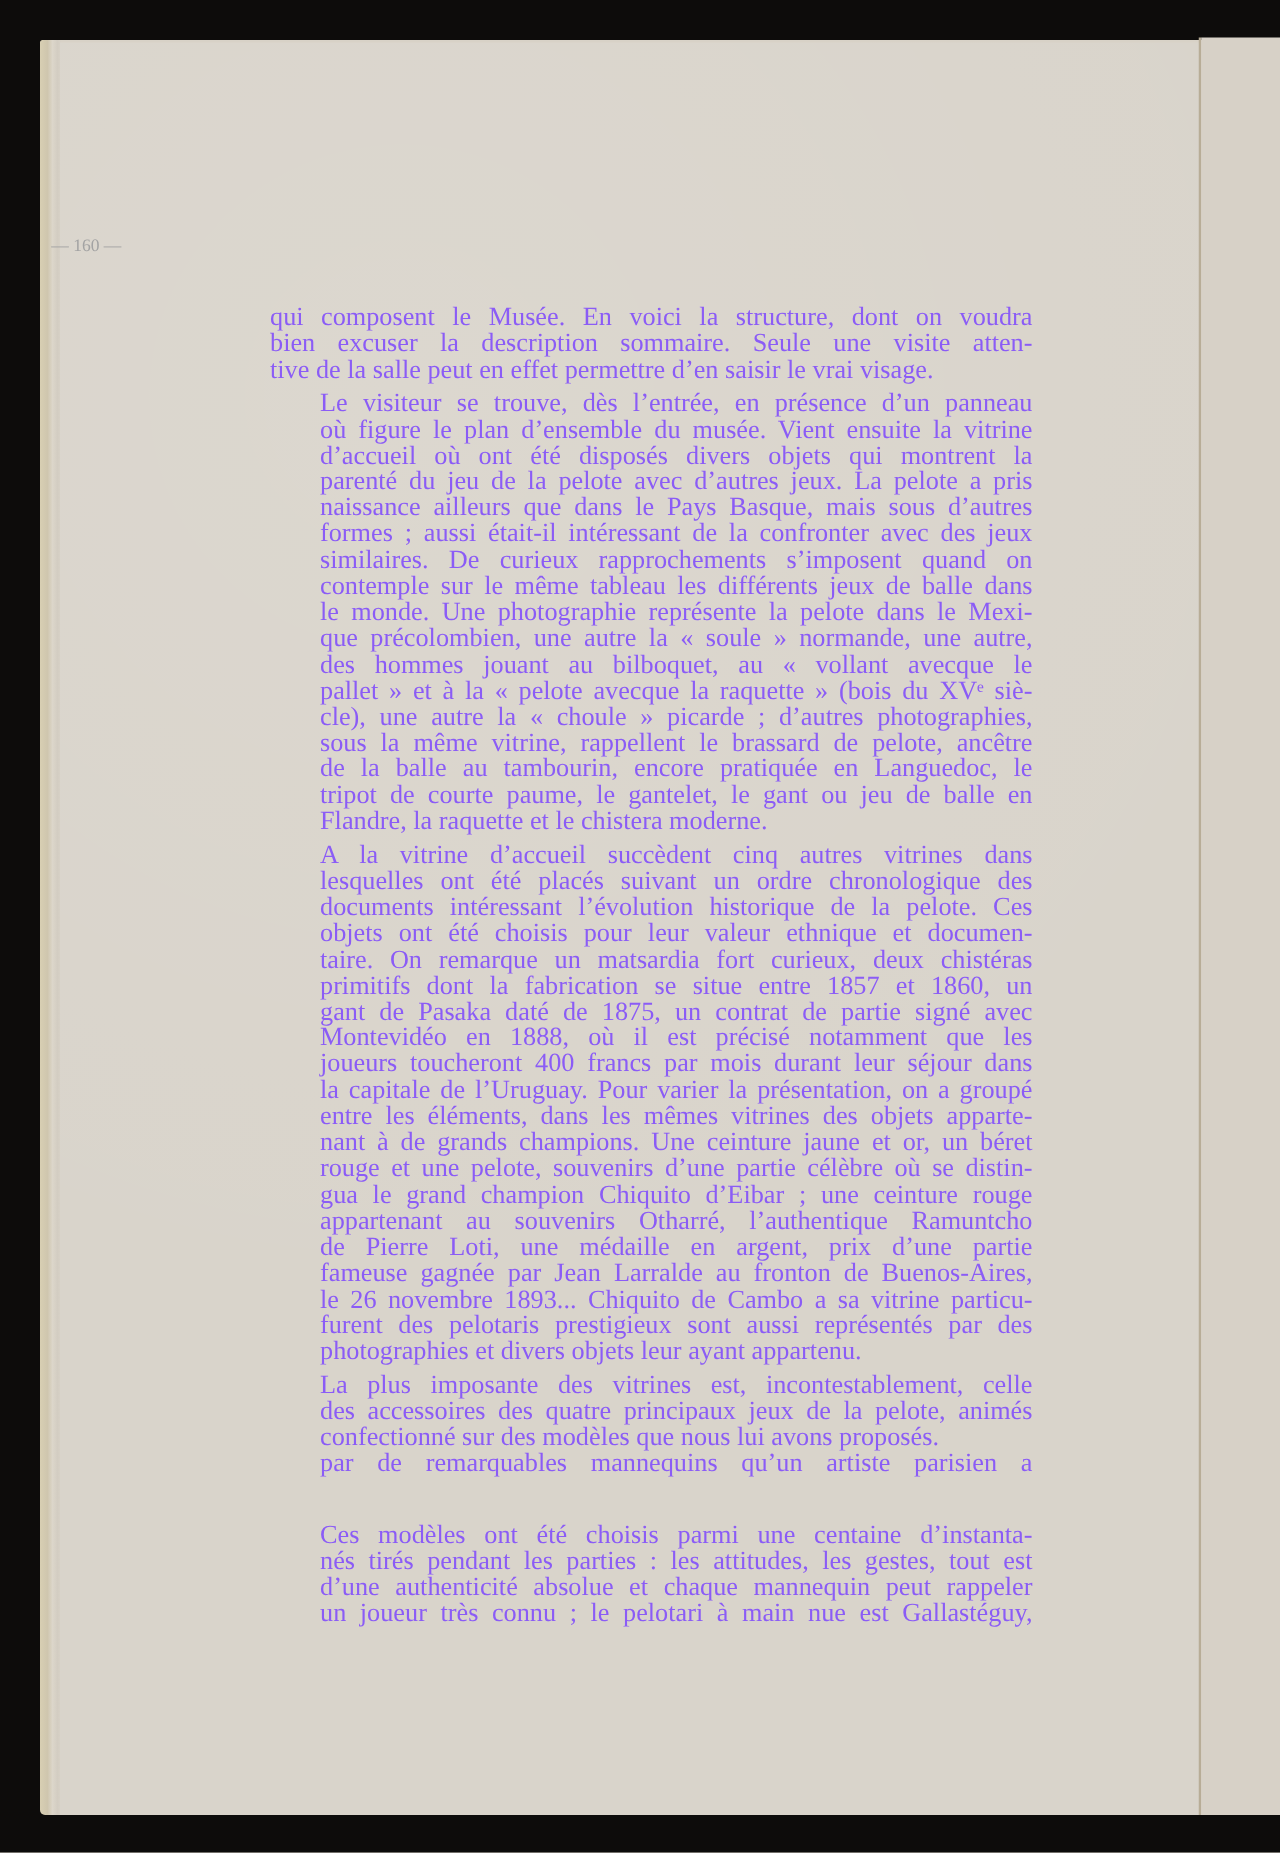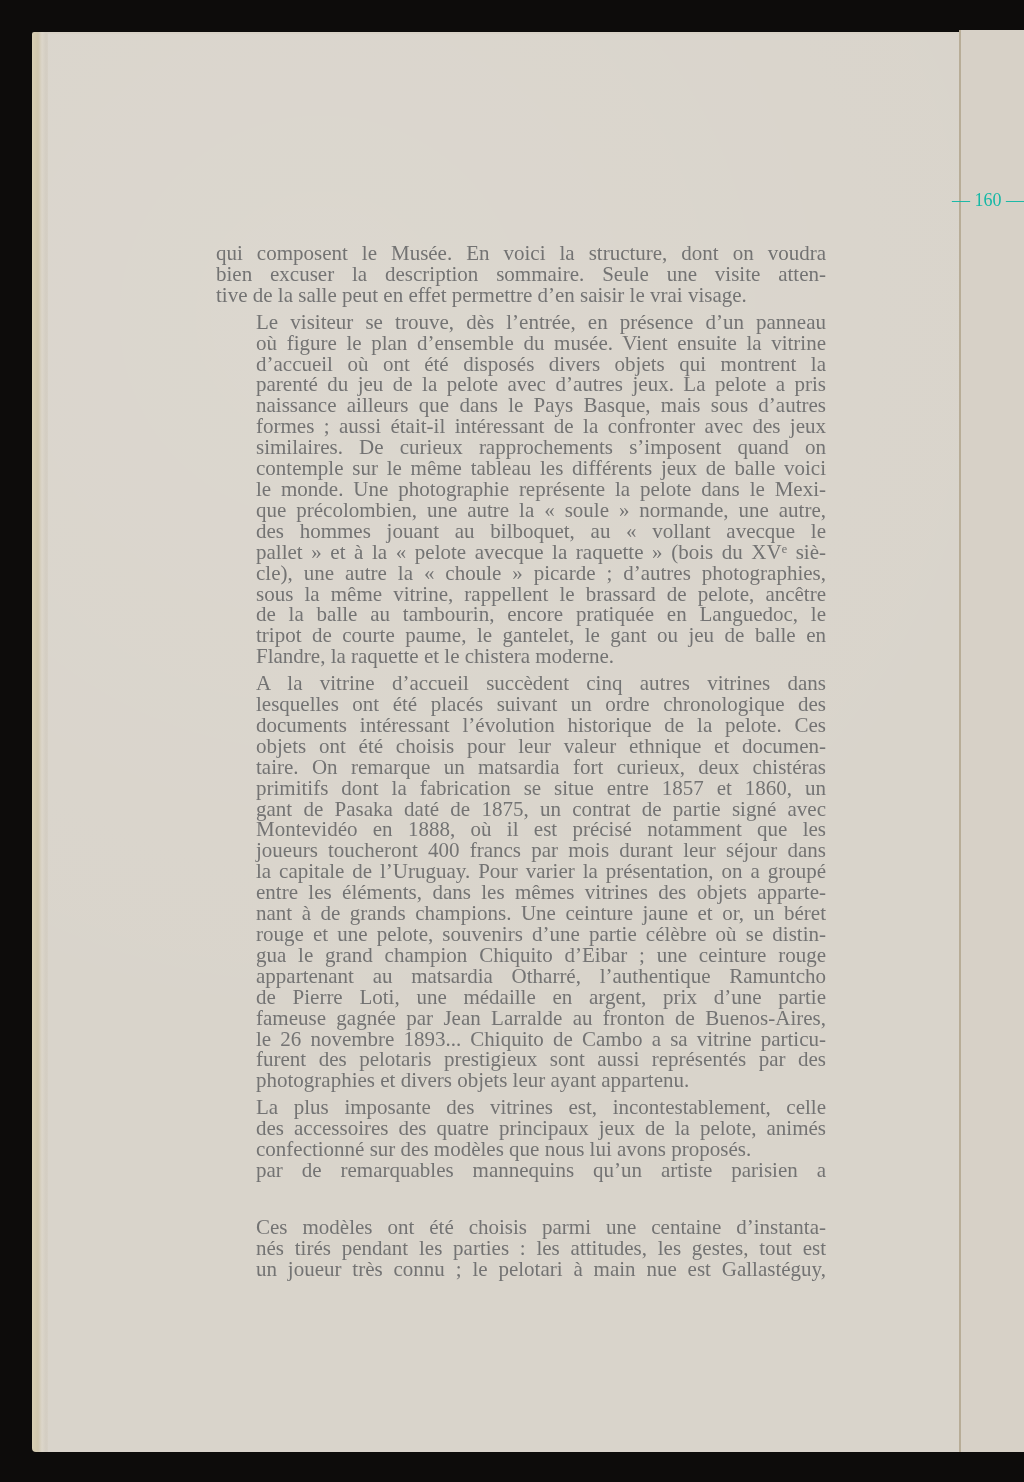--- a/index.html
+++ b/index.html
@@ -22,26 +22,26 @@
     .gutter {
       position: absolute; left: 959px; top: 30px; width: 2px; height: 1422px;
       background: #b8ad97;
     }
     .next-page {
       position: absolute; left: 961px; top: 30px; width: 63px; height: 1422px;
       background: #d7d1c7;
     }
     .page-number {
       position: absolute; left: 0; width: 100%; top: 190px;
-      text-align: right; font-size: 18px; color: #14b8a6;
+      text-align: left; font-size: 14px; color: #a3a3a3;
       padding-left: 41px; box-sizing: border-box;
     }
     .text-block {
       position: absolute; left: 216px; top: 243px; width: 610px;
-      color: #737373; font-size: 21px; line-height: 20.9px;
+      color: #8b5cf6; font-size: 21px; line-height: 20.9px;
       text-align: justify; hyphens: manual;
     }
     .para { margin: 0 0 6px 0; text-indent: 0; }
     .para.indent { text-indent: 40px; }
     .line { display: block; text-align-last: justify; white-space: nowrap; text-align: justify; }
     .line.last { text-align-last: left; }
   </style>
 </head>
 <body>
 
@@ -59,21 +59,21 @@
       <span class="line last">tive de la salle peut en effet permettre d’en saisir le vrai visage.</span>
     </div>
     <div class="para indent">
       <span class="line" style="text-indent: 40px;">Le visiteur se trouve, dès l’entrée, en présence d’un panneau</span>
       <span class="line">où figure le plan d’ensemble du musée. Vient ensuite la vitrine</span>
       <span class="line">d’accueil où ont été disposés divers objets qui montrent la</span>
       <span class="line">parenté du jeu de la pelote avec d’autres jeux. La pelote a pris</span>
       <span class="line">naissance ailleurs que dans le Pays Basque, mais sous d’autres</span>
       <span class="line">formes ; aussi était-il intéressant de la confronter avec des jeux</span>
       <span class="line">similaires. De curieux rapprochements s’imposent quand on</span>
-      <span class="line">contemple sur le même tableau les différents jeux de balle voici</span>
+      <span class="line">contemple sur le même tableau les différents jeux de balle dans</span>
       <span class="line">le monde. Une photographie représente la pelote dans le Mexi-</span>
       <span class="line">que précolombien, une autre la « soule » normande, une autre,</span>
       <span class="line">des hommes jouant au bilboquet, au « vollant avecque le</span>
       <span class="line">pallet » et à la « pelote avecque la raquette » (bois du XVᵉ siè-</span>
       <span class="line">cle), une autre la « choule » picarde ; d’autres photographies,</span>
       <span class="line">sous la même vitrine, rappellent le brassard de pelote, ancêtre</span>
       <span class="line">de la balle au tambourin, encore pratiquée en Languedoc, le</span>
       <span class="line">tripot de courte paume, le gantelet, le gant ou jeu de balle en</span>
       <span class="line last">Flandre, la raquette et le chistera moderne.</span>
     </div>
@@ -85,31 +85,32 @@
       <span class="line">taire. On remarque un matsardia fort curieux, deux chistéras</span>
       <span class="line">primitifs dont la fabrication se situe entre 1857 et 1860, un</span>
       <span class="line">gant de Pasaka daté de 1875, un contrat de partie signé avec</span>
       <span class="line">Montevidéo en 1888, où il est précisé notamment que les</span>
       <span class="line">joueurs toucheront 400 francs par mois durant leur séjour dans</span>
       <span class="line">la capitale de l’Uruguay. Pour varier la présentation, on a groupé</span>
       <span class="line">entre les éléments, dans les mêmes vitrines des objets apparte-</span>
       <span class="line">nant à de grands champions. Une ceinture jaune et or, un béret</span>
       <span class="line">rouge et une pelote, souvenirs d’une partie célèbre où se distin-</span>
       <span class="line">gua le grand champion Chiquito d’Eibar ; une ceinture rouge</span>
-      <span class="line">appartenant au matsardia Otharré, l’authentique Ramuntcho</span>
+      <span class="line">appartenant au souvenirs Otharré, l’authentique Ramuntcho</span>
       <span class="line">de Pierre Loti, une médaille en argent, prix d’une partie</span>
       <span class="line">fameuse gagnée par Jean Larralde au fronton de Buenos-Aires,</span>
       <span class="line">le 26 novembre 1893... Chiquito de Cambo a sa vitrine particu-</span>
       <span class="line">furent des pelotaris prestigieux sont aussi représentés par des</span>
       <span class="line last">photographies et divers objets leur ayant appartenu.</span>
     </div>
     <div class="para indent">
       <span class="line" style="text-indent: 40px;">La plus imposante des vitrines est, incontestablement, celle</span>
       <span class="line">des accessoires des quatre principaux jeux de la pelote, animés</span>
       <span class="line last">confectionné sur des modèles que nous lui avons proposés.</span>
       <span class="line">par de remarquables mannequins qu’un artiste parisien a</span>
     </div>
     <div class="para indent">
       <span class="line" style="text-indent: 40px; margin-top: 36px;">Ces modèles ont été choisis parmi une centaine d’instanta-</span>
       <span class="line">nés tirés pendant les parties : les attitudes, les gestes, tout est</span>
+      <span class="line">d’une authenticité absolue et chaque mannequin peut rappeler</span>
       <span class="line">un joueur très connu ; le pelotari à main nue est Gallastéguy,</span>
     </div>
   </div>
 
 </body></html>

